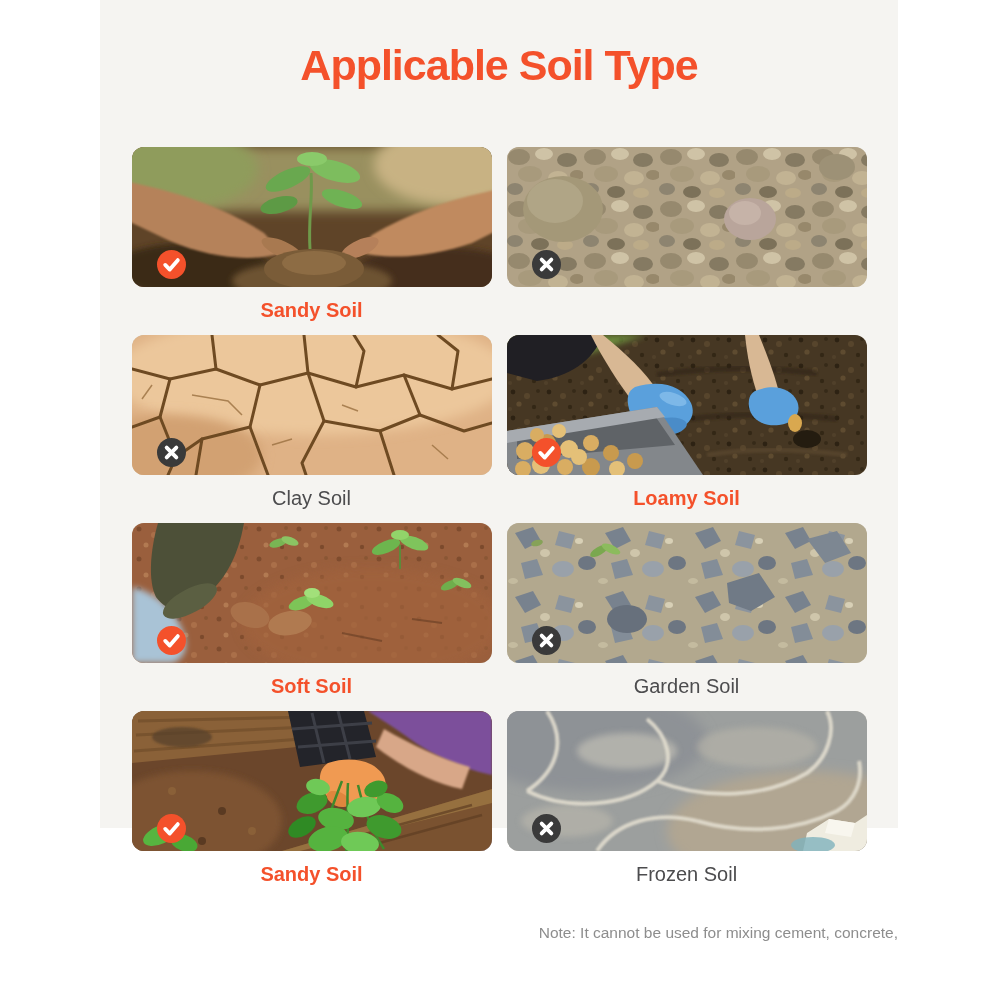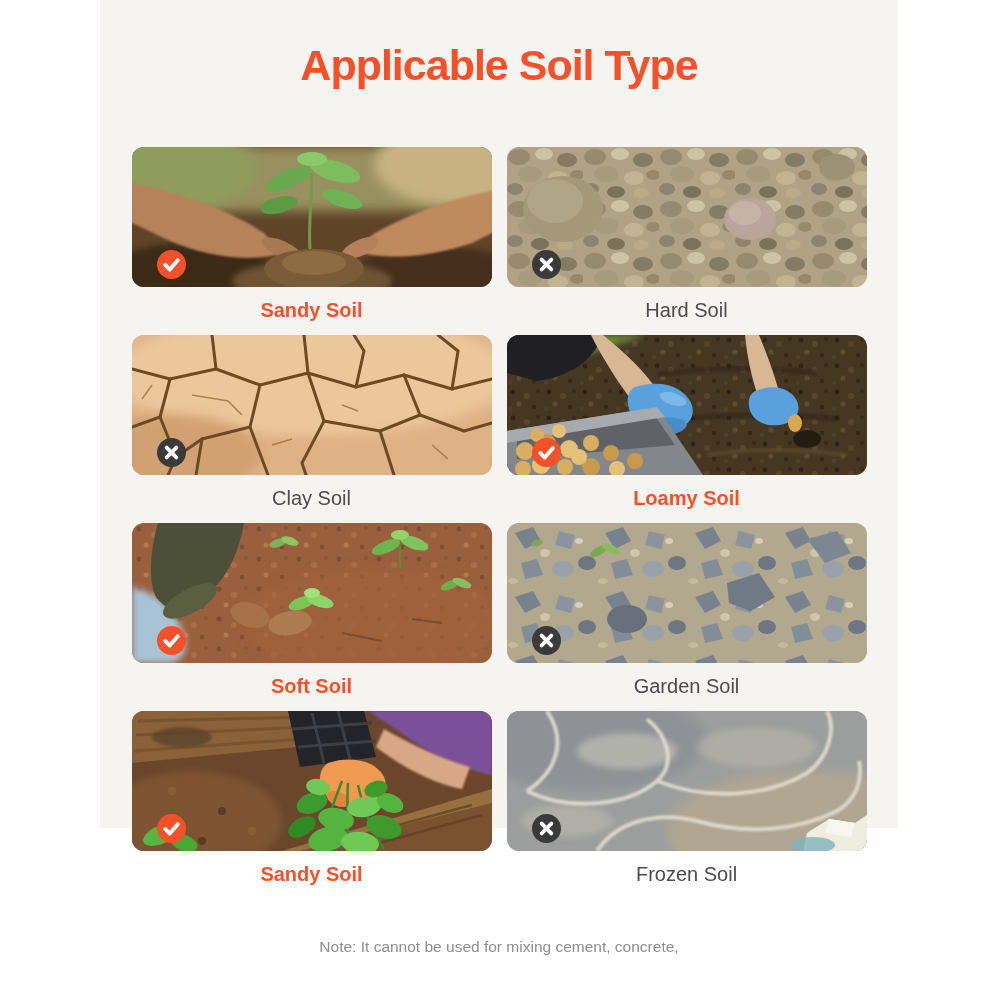--- a/index.html
+++ b/index.html
@@ -30,21 +30,21 @@
   .badge{
     position:absolute;left:25px;bottom:8px;width:29px;height:29px;
   }
   .badge svg{display:block;width:100%;height:100%;}
   .label{
     text-align:center;margin-top:9px;font-size:20px;line-height:28px;
   }
   .label.suitable{color:var(--accent-orange,#F4512B);font-weight:700;}
   .label.unsuitable{color:var(--unsuitable-label,#4C4C4E);font-weight:400;}
   .note{
-    margin-top:46px;text-align:center;
+    margin-top:32px;text-align:right;
     font-size:15.5px;line-height:25px;
     color:var(--note-text,#8D8D8D);
   }
   .note span{display:block;}
   .defs{position:absolute;width:0;height:0;overflow:hidden;}
 </style>
 </head>
 <body>
 
 <svg class="defs" aria-hidden="true">
@@ -150,21 +150,20 @@
           <ellipse cx="238" cy="66" rx="16" ry="12" fill="#c6b3a8"></ellipse>
           <ellipse cx="330" cy="20" rx="18" ry="13" fill="#9d9176"></ellipse>
         </svg>
         <div class="badge">
           <svg viewBox="0 0 30 30">
             <circle cx="15" cy="15" r="15" fill="#3A3A3A"></circle>
             <path d="M10,10 L20,20 M20,10 L10,20" stroke="#FFFFFF" stroke-width="4" fill="none" stroke-linecap="round"></path>
           </svg>
         </div>
       </div>
-      <figcaption class="label unsuitable">Hard Soil</figcaption>
     </figure>
 
     <figure class="cell">
       <div class="photo">
         <svg class="pic" viewBox="0 0 360 140" preserveAspectRatio="none">
           <rect width="360" height="140" fill="#dfb286"></rect>
           <ellipse cx="180" cy="40" rx="200" ry="60" fill="#ecc79b" filter="url(#b6)"></ellipse>
           <ellipse cx="40" cy="120" rx="90" ry="40" fill="#d2a172" filter="url(#b6)"></ellipse>
           <g stroke="#6e4a22" stroke-width="3" fill="none" stroke-linecap="round" stroke-linejoin="round">
             <path d="M0,34 L38,44 L84,34 L128,50 L176,38 L224,52 L272,40 L320,54 L360,44"></path>

